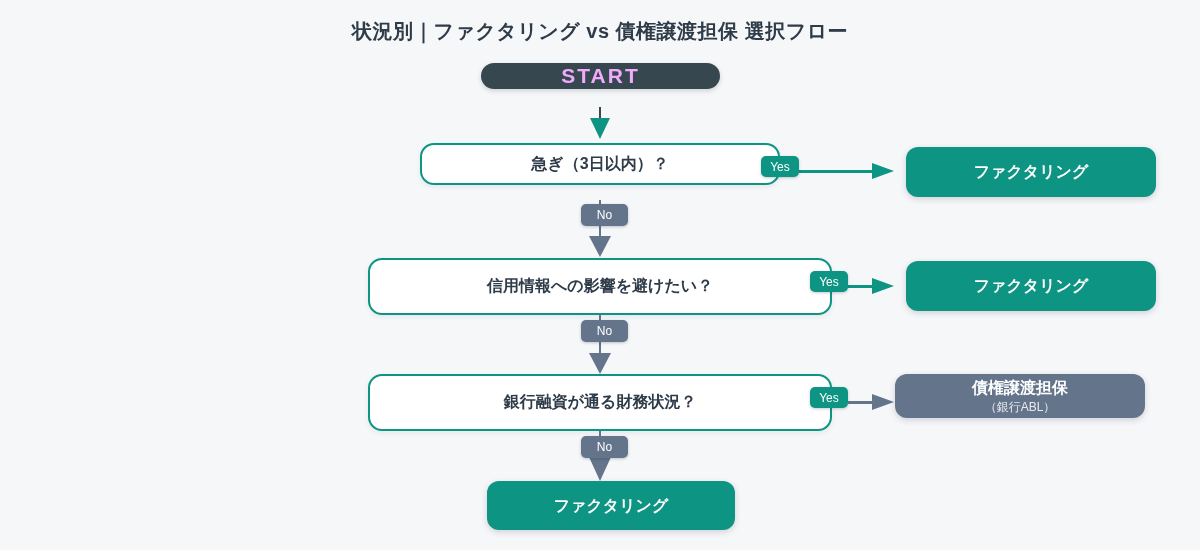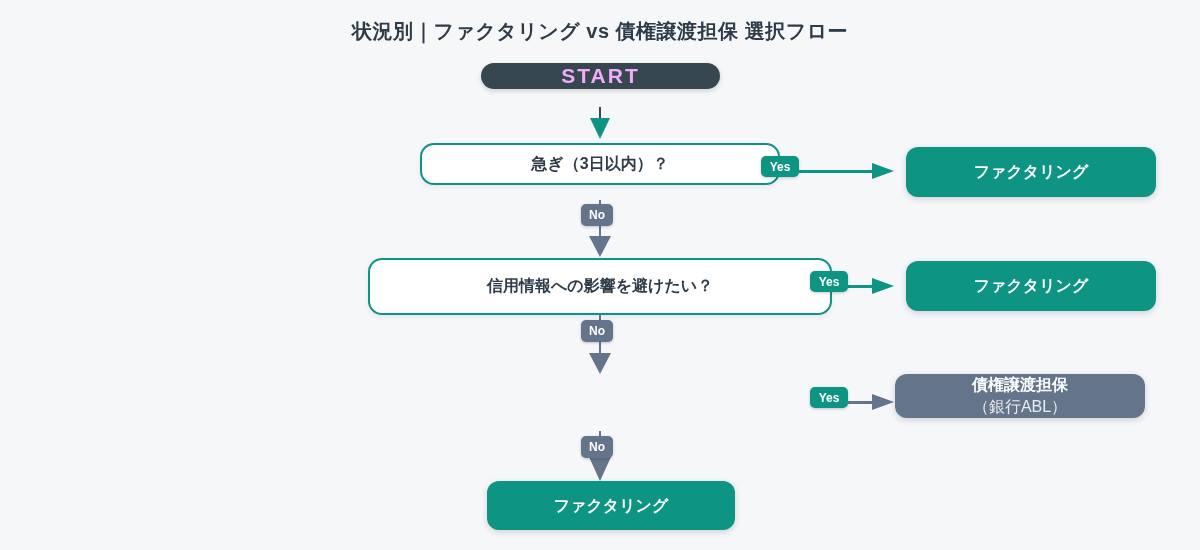--- a/index.html
+++ b/index.html
@@ -39,28 +39,28 @@
   .outcome{
     border-radius:12px;color:#fff;font-weight:bold;font-size:16px;
     box-shadow:0 2px 6px rgba(30,41,59,.18);flex-direction:column;line-height:1.25;
   }
   .outcome.teal{background:var(--teal);margin-left:11px;}
   .outcome.slate{background:var(--slate);}
   .f1{left:895px;top:147px;width:250px;height:50px;}
   .f2{left:895px;top:261px;width:250px;height:50px;}
   .r3{left:895px;top:374px;width:250px;height:44px;}
   .f3{left:476px;top:481px;width:248px;height:49px;}
-  .sublabel{font-size:16px;font-weight:normal;color:rgba(255,255,255,.85);margin-top:2px;}
+  .sublabel{font-size:12px;font-weight:normal;color:rgba(255,255,255,.85);margin-top:2px;}
   .badge{
     position:absolute;display:flex;align-items:center;justify-content:center;
-    color:#fff;font-weight:bold;font-size:12px;border-radius:5px;z-index:3;
+    color:#fff;font-weight:normal;font-size:12px;border-radius:5px;z-index:3;
     box-shadow:0 1px 3px rgba(30,41,59,.25);
   }
   .badge.yes{width:38px;height:21px;background:var(--teal);}
-  .badge.no{width:32px;height:22px;background:var(--slate);}
+  .badge.no{width:47px;height:22px;background:var(--slate);}
   .y1{left:761px;top:156px;}
   .y2{left:810px;top:271px;}
   .y3{left:810px;top:387px;}
   .n1{left:581px;top:204px;}
   .n2{left:581px;top:320px;}
   .n3{left:581px;top:436px;}
   .vline{position:absolute;width:2px;left:599px;}
   .vline.dark{background:var(--dark);}
   .vline.slate{background:var(--slate);}
   .hline{position:absolute;height:3px;}
@@ -99,20 +99,21 @@
   <div class="node decision q2">信用情報への影響を避けたい？</div>
   <div class="badge yes y2">Yes</div>
   <div class="hline teal" style="left:848px;top:285px;width:26px;"></div>
   <div class="tri-right teal" style="left:872px;top:278px;"></div>
   <div class="node outcome teal f2">ファクタリング</div>
 
   <div class="vline slate" style="top:315px;height:42px;"></div>
   <div class="badge no n2">No</div>
   <div class="tri-down slate" style="left:589px;top:353px;"></div>
 
+  <div class="node decision q3">銀行融資が通る財務状況？</div>
   <div class="badge yes y3">Yes</div>
   <div class="hline slate" style="left:848px;top:401px;width:26px;"></div>
   <div class="tri-right slate" style="left:872px;top:394px;"></div>
   <div class="node outcome slate r3">
     <div>債権譲渡担保</div>
     <div class="sublabel">（銀行ABL）</div>
   </div>
 
   <div class="vline slate" style="top:431px;height:8px;"></div>
   <div class="badge no n3">No</div>

